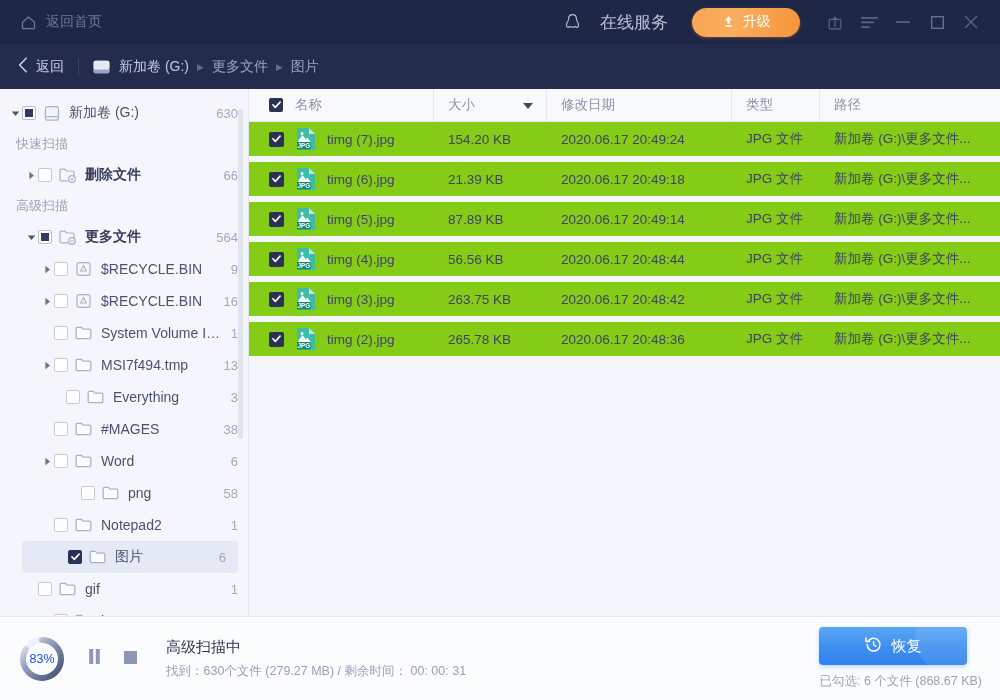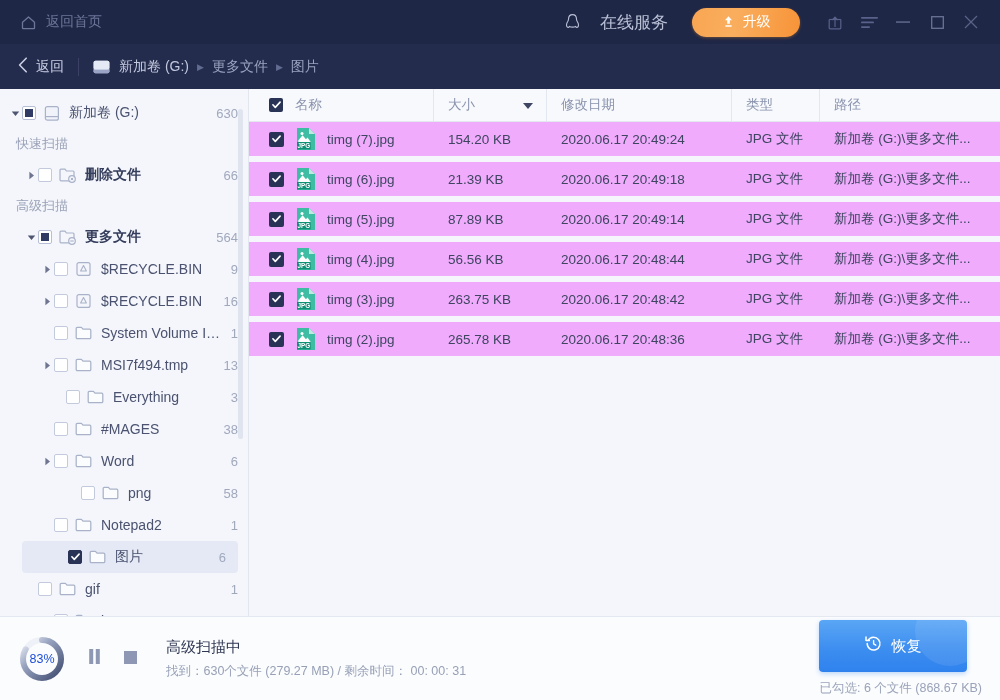--- a/index.html
+++ b/index.html
@@ -144,21 +144,21 @@
   }
   .th:last-child { border-right:none; }
   .th-cb {
     width:14px;height:14px;border-radius:2px;background:#283356;
     display:flex;align-items:center;justify-content:center;margin-right:12px;
   }
   .sort-arrow { position:absolute; right:13px; top:50%; transform:translateY(-50%); }
   .tbody { }
   .trow {
     display:flex; align-items:center; height:40px;
-    background:#f0abfc; border-bottom: 6px solid #f4f6fb;
+    background:#84cc16; border-bottom: 6px solid #f4f6fb;
     cursor:pointer;
   }
   .td { font-size:13.5px; color:#3d4560; display:flex; align-items:center; overflow:hidden;}
   .td.name { padding-left:14px; }
   .row-cb {
     width:15px;height:15px;border-radius:2px;background:#283356;flex:0 0 15px;
     display:flex;align-items:center;justify-content:center;margin-right:12px;cursor:pointer;
   }
   .jpg-ico { width:20px;height:24px;flex:0 0 20px;margin-right:11px;display:block; }
   .fname { white-space:nowrap; }
@@ -185,23 +185,23 @@
   .pause-btn, .stop-btn {
     width:28px;height:28px;display:flex;align-items:center;justify-content:center;cursor:pointer;
   }
   .pause-btn { margin-left:14px; }
   .stop-btn { margin-left:8px; }
   .bar-txt { margin-left:22px; }
   .scan-title { font-size:15px; color:#2f3752; margin-bottom:6px; }
   .scan-sub { font-size:12.5px; color:#97a0b6; }
   .footer-right { margin-left:auto; margin-right:18px; text-align:right; }
   .restore-btn {
-    width:148px;height:52px;border-radius:4px;border:none;cursor:pointer;
+    width:148px;height:38px;border-radius:4px;border:none;cursor:pointer;
     background: linear-gradient(180deg,#5aa6f5 0%,#3d8ef0 55%,#2f82ee 100%);
-    color:#fff;font-size:15px;font-family:Liberation Mono, monospace;
+    color:#fff;font-size:15px;font-family:Liberation Sans, sans-serif;
     display:flex;align-items:center;justify-content:center;gap:9px;
     box-shadow:0 2px 5px rgba(60,140,235,.32);
     position:relative; overflow:hidden;
   }
   .restore-btn::after{
     content:""; position:absolute; right:-18px; top:-24px;
     width:70px;height:70px;border-radius:50%;
     background:rgba(255,255,255,.09);
   }
   .sel-info { font-size:12.5px; color:#9aa3b8; margin-top:8px; }

